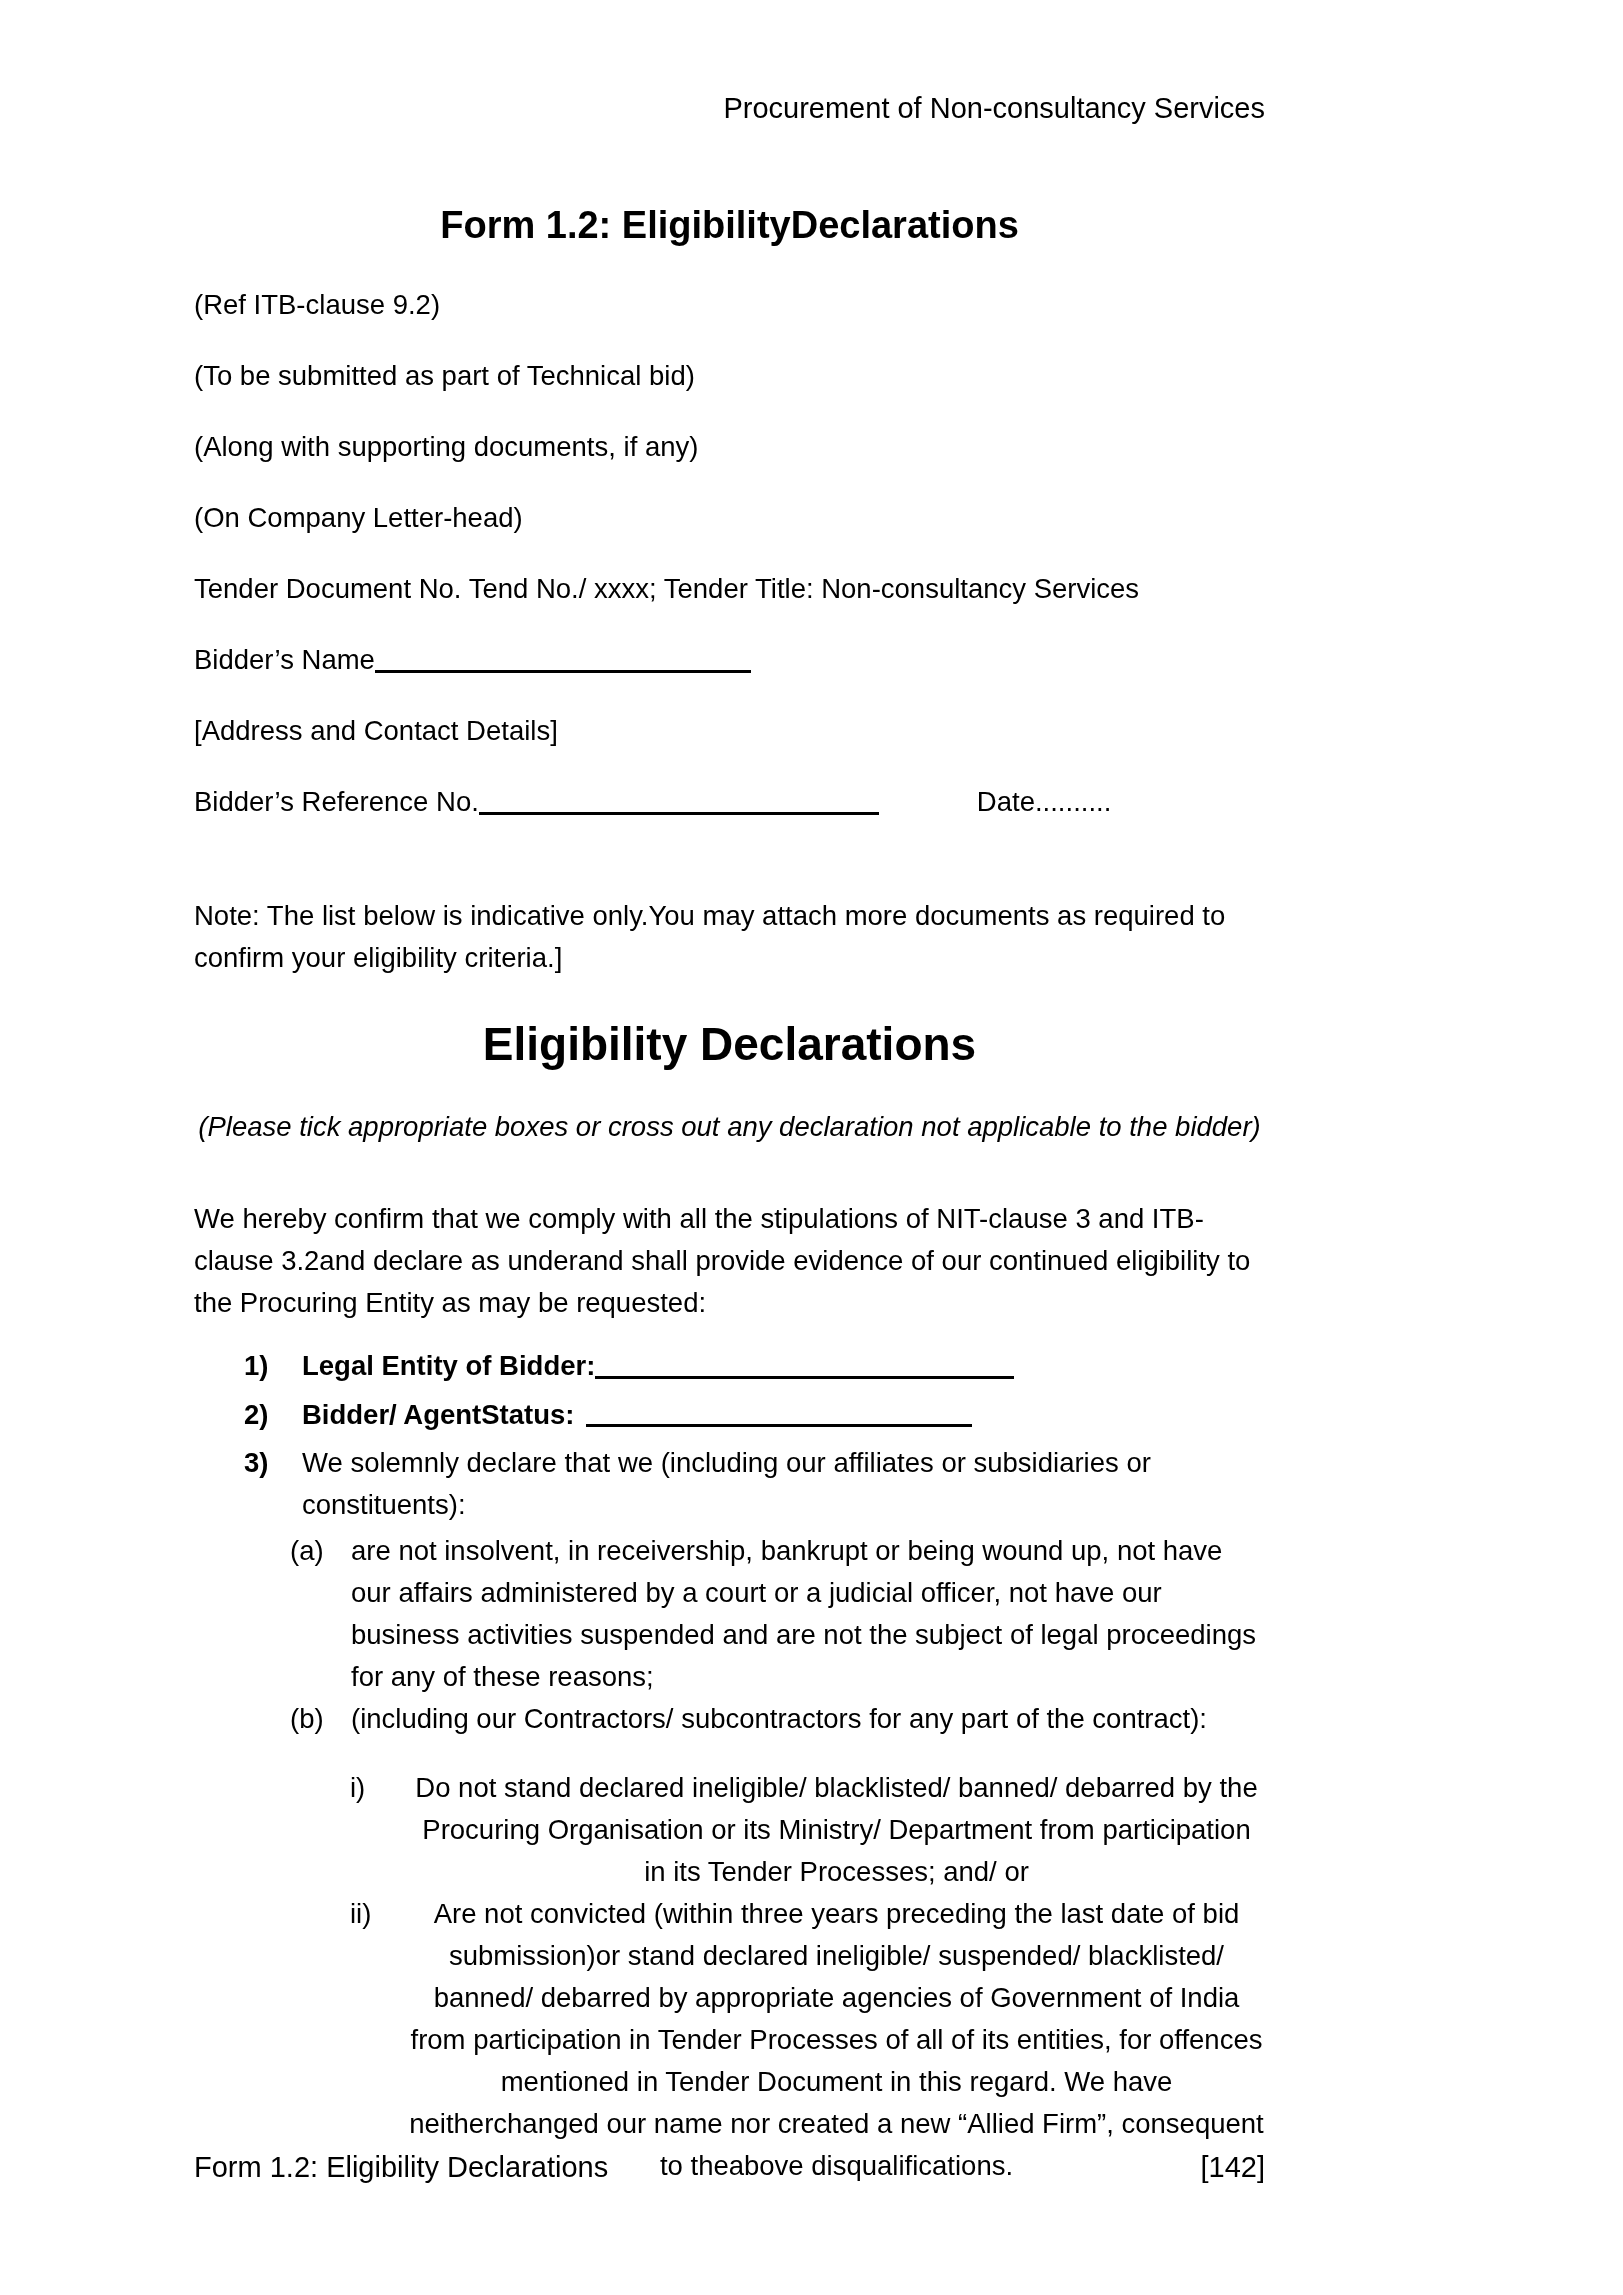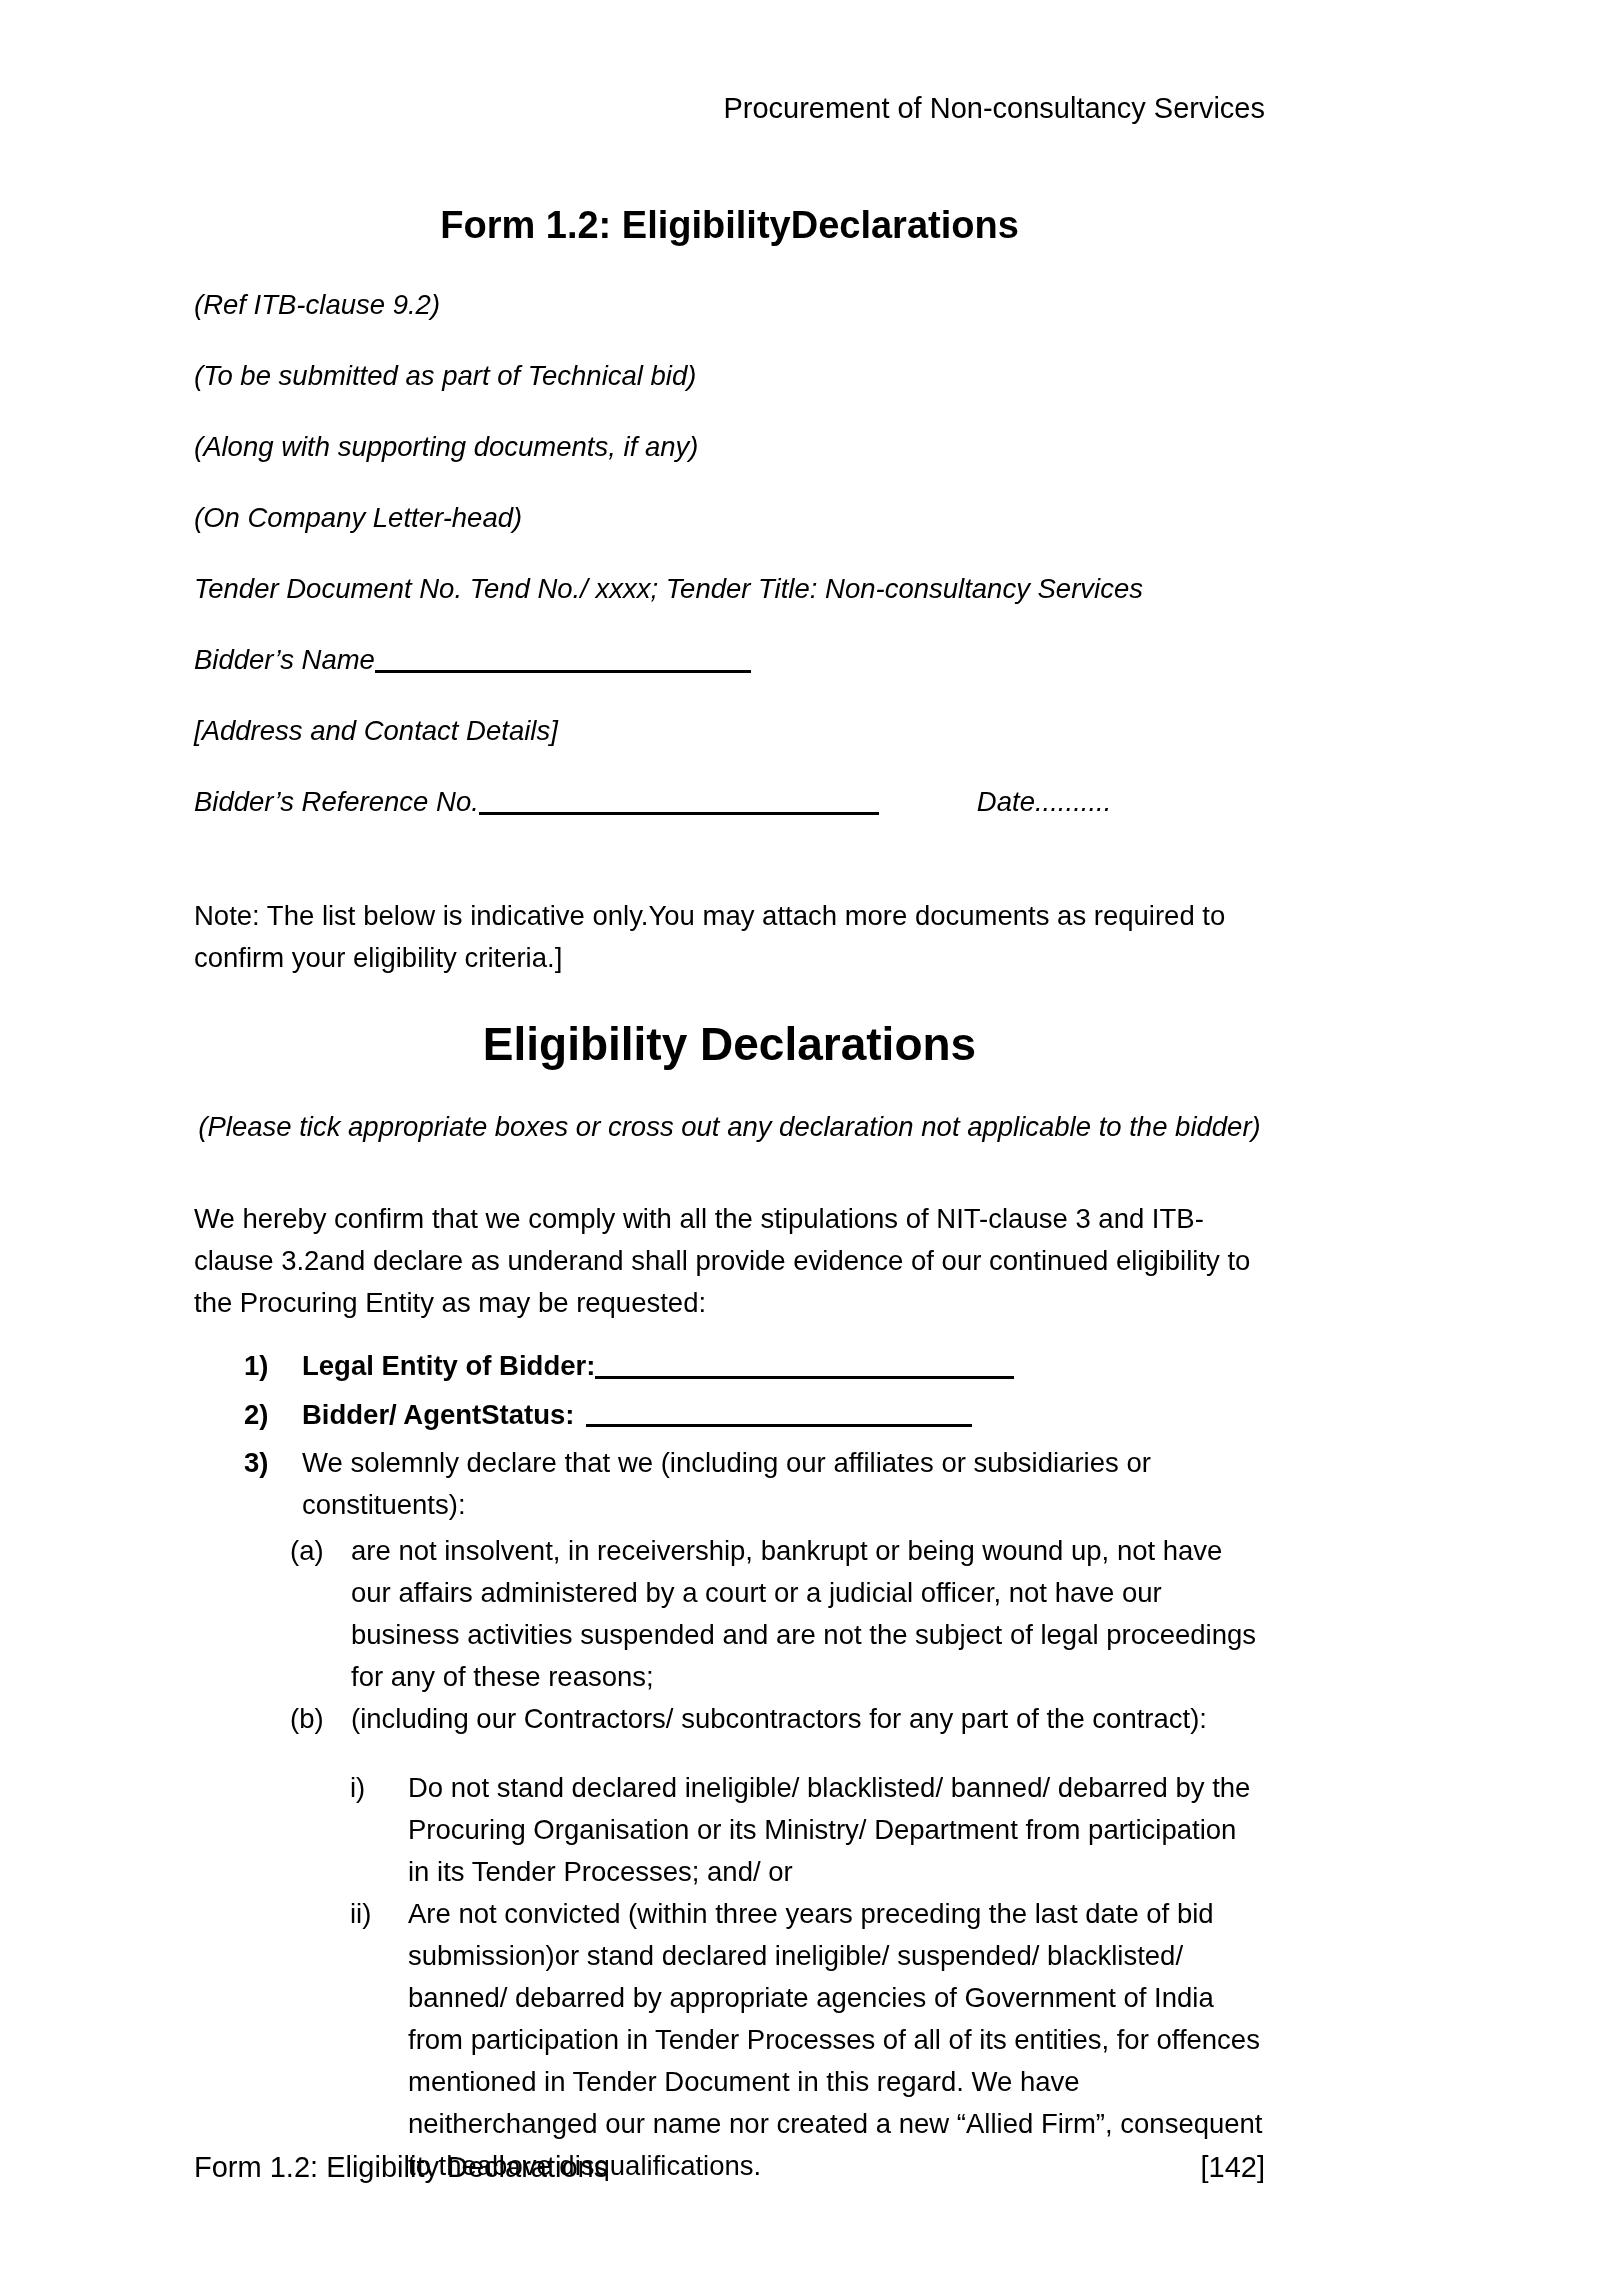--- a/index.html
+++ b/index.html
@@ -12,21 +12,21 @@
     box-sizing:border-box;
     padding:92px 194px 0 194px;
     overflow:hidden;
   }
   .header{ text-align:right; font-size:29px; line-height:33px; }
   .title{
     text-align:center; font-weight:bold; font-size:38px;
     margin:79px 0 0 0; line-height:43px;
   }
   p{margin:0;}
-  .intro{ margin:0 0 29px 0;font-style:italic; }
+  .intro{ margin:0 0 29px 0; }
   .mt56{ margin-top:37px; }
   .note{ margin-top:72px; }
   .sec-heading{
     font-size:46px; font-weight:bold; text-align:center;
     margin:42px 0 0 0; line-height:46px;
   }
   .subnote{ font-style:italic; text-align:center; margin-top:39px; }
   .confirm{ margin-top:50px; }
 
   .fill{
@@ -45,21 +45,21 @@
   .item-1{ margin-top:21px; }
   .item .label{ font-weight:bold; }
 
   .sub{ display:flex; }
   .sub .marker{ flex:none; width:61px; margin-left:96px; }
   .sub .body{ flex:1; }
   .sub-a{ margin-top:3.9px; }
 
   .rom{ display:flex; }
   .rom .marker{ flex:none; width:58px; margin-left:156px; }
-  .rom .body{ flex:1; }
+  .rom .body{ flex:1;text-align:center; }
   .rom-i{ margin-top:27.5px; }
 
   .footer{
     position:absolute; left:194px; right:194px; bottom:111px;
     display:flex; justify-content:space-between;
     font-size:29px; line-height:34px;
   }
 </style>
 </head>
 <body>

